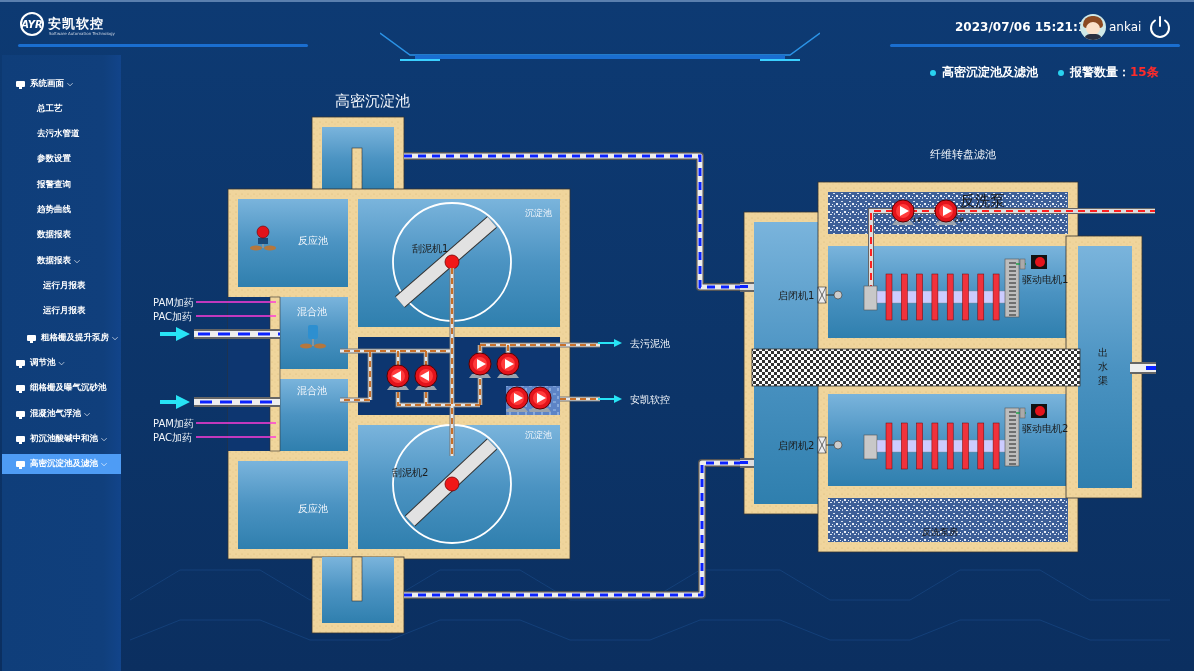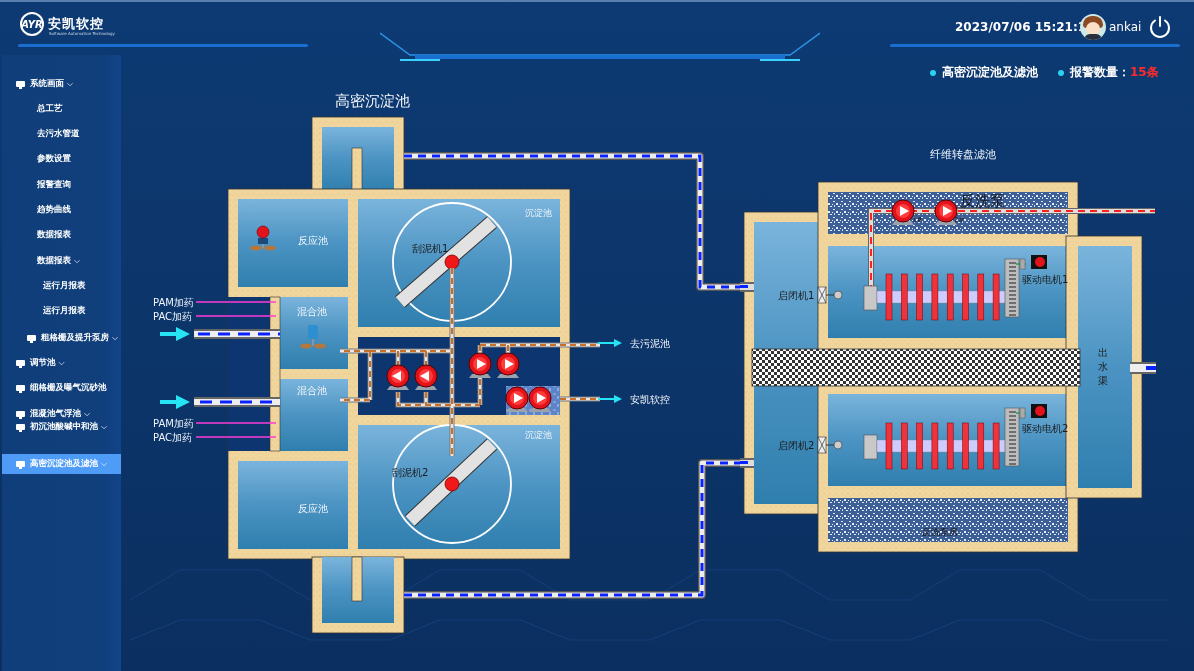--- a/index.html
+++ b/index.html
@@ -126,21 +126,21 @@
       </div>
       <div class="menu-item lvl0" style="top: 323px;">
         <span class="mon"></span>
         <span>细格栅及曝气沉砂池</span>
       </div>
       <div class="menu-item lvl0" style="top: 349px;">
         <span class="mon"></span>
         <span>混凝池气浮池</span>
         <span class="chev">⌵</span>
       </div>
-      <div class="menu-item lvl0" style="top: 362px; align-items: center;">
+      <div class="menu-item lvl0" style="top: 374px; align-items: center;">
         <span class="mon"></span>
         <span>初沉池酸碱中和池</span>
         <span class="chev">⌵</span>
       </div>
       <div class="menu-item lvl0 active" style="top: 399px;">
         <span class="mon"></span>
         <span>高密沉淀池及滤池</span>
         <span class="chev">⌵</span>
       </div>
     </div>

